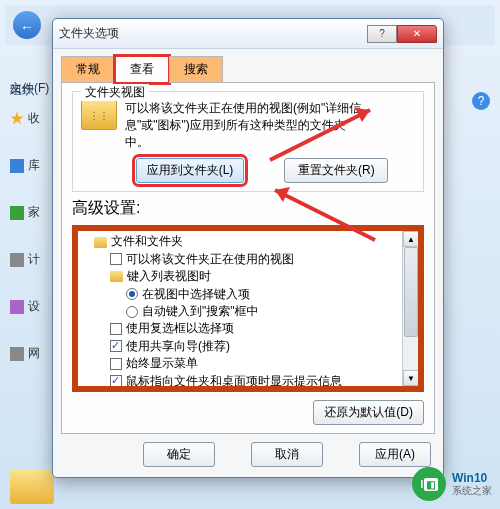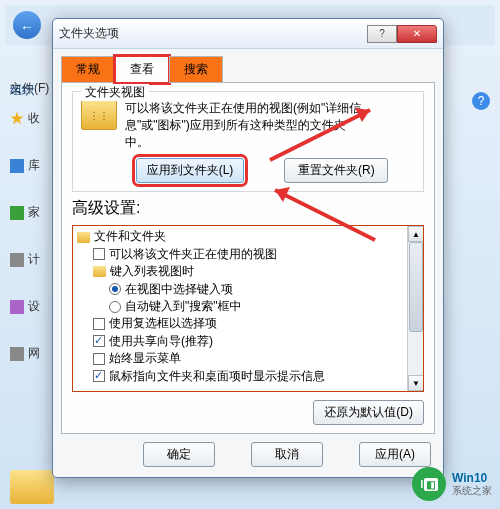--- a/index.html
+++ b/index.html
@@ -20,37 +20,37 @@
     .help-circle { position: absolute; top: 92px; right: 10px; width: 18px; height: 18px; border-radius: 50%; background: #3d8be8; color: #fff; font-size: 12px; display: flex; align-items: center; justify-content: center; }
 
     .dialog { position: absolute; top: 18px; left: 52px; width: 392px; height: 460px; background: #f4f6f8; border: 1px solid #5a7da3; border-radius: 5px; box-shadow: 0 4px 18px rgba(0,0,0,0.35); display: flex; flex-direction: column; }
     .titlebar { height: 30px; background: linear-gradient(#fdfeff,#e6eef8); border-bottom: 1px solid #c5d4e3; display: flex; align-items: center; padding: 0 6px; border-radius: 5px 5px 0 0; }
     .title-text { font-size: 12px; color: #2a2a2a; flex: 1; }
     .win-btns { display: flex; gap: 0; }
     .win-btn { width: 30px; height: 18px; border: 1px solid #888; background: linear-gradient(#f8f8f8,#dcdcdc); font-size: 10px; display: flex; align-items: center; justify-content: center; color: #444; }
     .win-btn.close { background: linear-gradient(#f07a7a,#c93434); color: #fff; border-color: #a03030; border-radius: 0 3px 0 0; width: 40px; }
 
     .tabs { display: flex; background: #f4f6f8; padding: 6px 8px 0 8px; gap: 0; font-size: 12px; }
-    .tab { padding: 4px 14px; border: 1px solid #b0b8c0; background: #f97316; position: relative; top: 1px; cursor: pointer; }
+    .tab { padding: 4px 14px; border: 1px solid #b0b8c0; background: #fdba74; position: relative; top: 1px; cursor: pointer; }
     .tab.active { background: #fefefe; border-bottom: 1px solid #fefefe; }
     .tab.hl { outline: 3px solid #e3322f; outline-offset: -1px; }
     .tab-body { flex: 1; margin: 0 8px 0 8px; background: #fefefe; border: 1px solid #b0b8c0; padding: 8px 10px 6px 10px; font-size: 12px; display: flex; flex-direction: column; gap: 6px; overflow: hidden; }
 
     .group { border: 1px solid #d4d8dc; padding: 8px; position: relative; }
     .group-title { position: absolute; top: -8px; left: 8px; background: #fefefe; padding: 0 4px; font-size: 12px; }
     .group-inner { display: flex; gap: 8px; align-items: flex-start; }
     .folder-icon-box { width: 36px; height: 30px; background: linear-gradient(#fce28a,#e8b338); border: 1px solid #c99c2f; border-radius: 2px; flex-shrink: 0; display:flex; align-items:center; justify-content:center;}
     .folder-icon-box::after{content:"⋮⋮"; font-size:10px; color:#8a6a1f;}
     .desc { font-size: 12px; line-height: 1.4; }
     .btnrow { display: flex; justify-content: center; gap: 12px; margin-top: 8px; }
     .winbtn { padding: 3px 10px; border: 1px solid #8a98a6; background: linear-gradient(#fdfdfd,#e7ecf1); font-size: 12px; min-width: 104px; text-align: center; cursor: pointer; border-radius: 3px; margin-left: 28px; }
     .winbtn.hl { outline: 3px solid #e3322f; outline-offset: 1px; background: linear-gradient(#eef6ff,#cfe4f8); border-color:#5d9fd6;}
 
     .adv-label { font-size: 16px; }
-    .tree { border: 1px solid #c2410c; background: #fff; height: 190px; overflow: hidden; padding: 2px 2px 2px 4px; position: relative; }
+    .tree { border: 6px solid #c2410c; background: #fff; height: 190px; overflow: hidden; padding: 2px 2px 2px 16px; position: relative; }
     .tree-inner { font-size: 12px; line-height: 1.45; }
     .tree-row { white-space: nowrap; display: flex; align-items: center; gap: 4px; }
     .ind1 { padding-left: 16px; } .ind2 { padding-left: 32px; }
     .fldr { width: 13px; height: 11px; background: linear-gradient(#fce28a,#e8b338); display: inline-block; border-radius: 1px; }
     .cb { width: 12px; height: 12px; border: 1px solid #6e6e6e; background: #fff; display: inline-block; position: relative; flex-shrink:0;}
     .cb.ck::after { content: "✓"; position: absolute; top: -3px; left: 0; font-size: 11px; color: #1558b0; }
     .rb { width: 12px; height: 12px; border: 1px solid #6e6e6e; border-radius: 50%; background: #fff; display: inline-block; position: relative; flex-shrink:0;}
     .rb.ck::after { content: ""; position: absolute; top: 2px; left: 2px; width: 6px; height: 6px; background: #1558b0; border-radius: 50%; }
     .scrollbar { position: absolute; right: 0; top: 0; width: 16px; height: 100%; background: #eef1f4; border-left: 1px solid #c6ccd2; }
     .sb-btn { width: 16px; height: 16px; background: linear-gradient(#fafbfc,#dde3e9); border: 1px solid #b7bfc7; font-size: 8px; display: flex; align-items: center; justify-content: center; }

